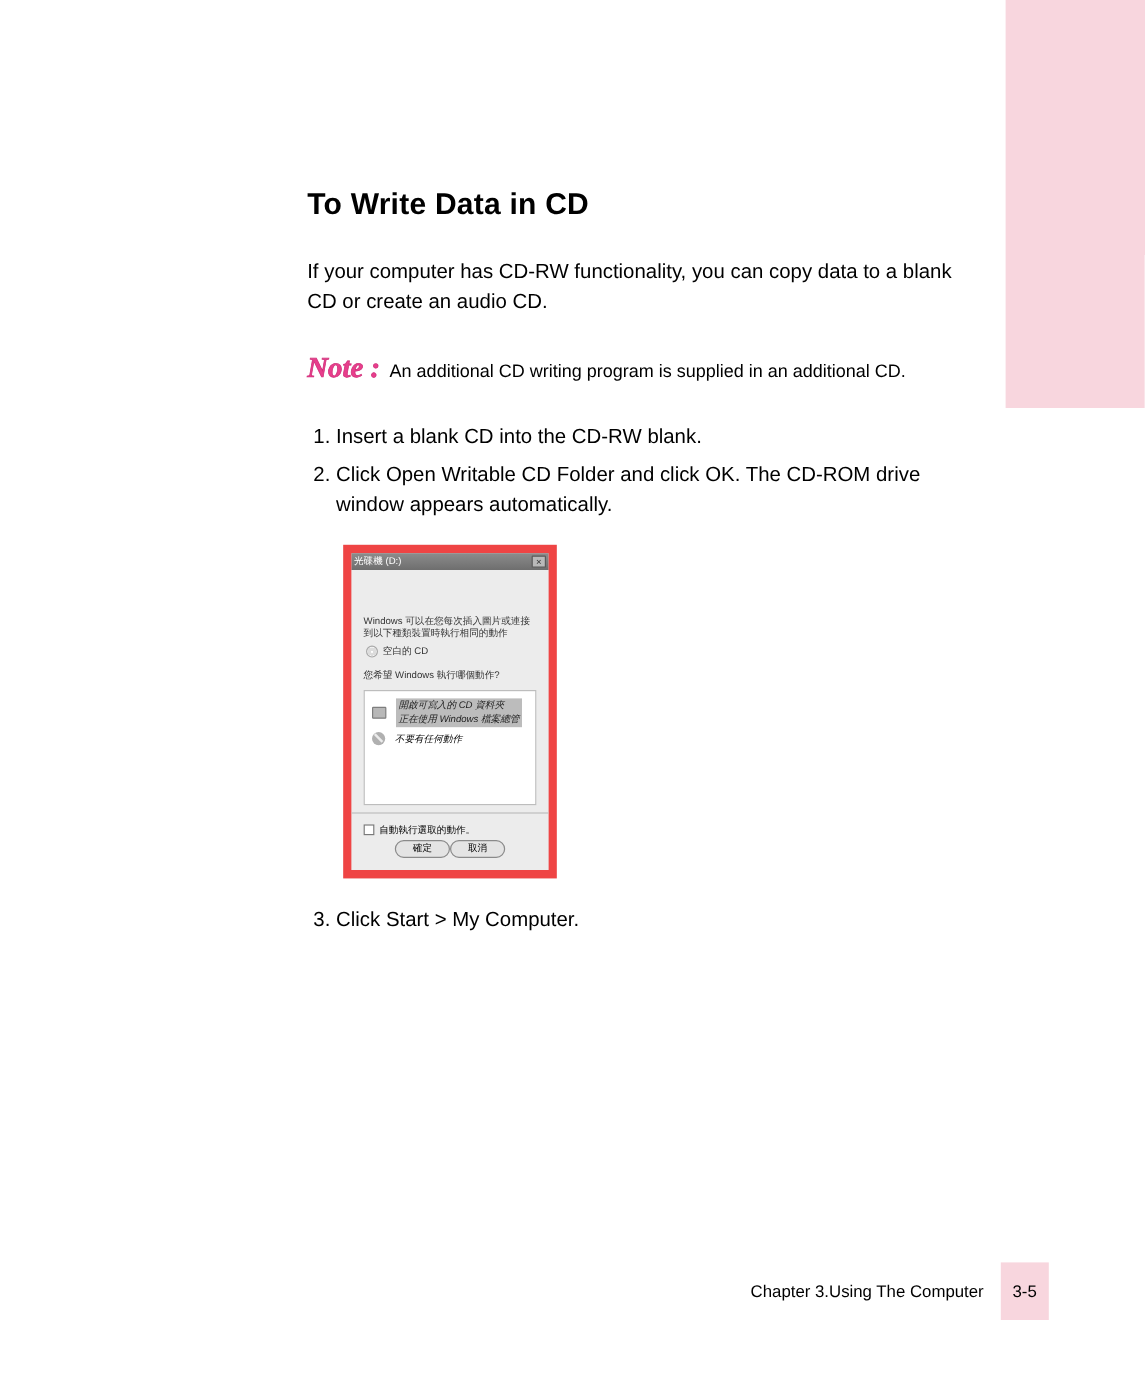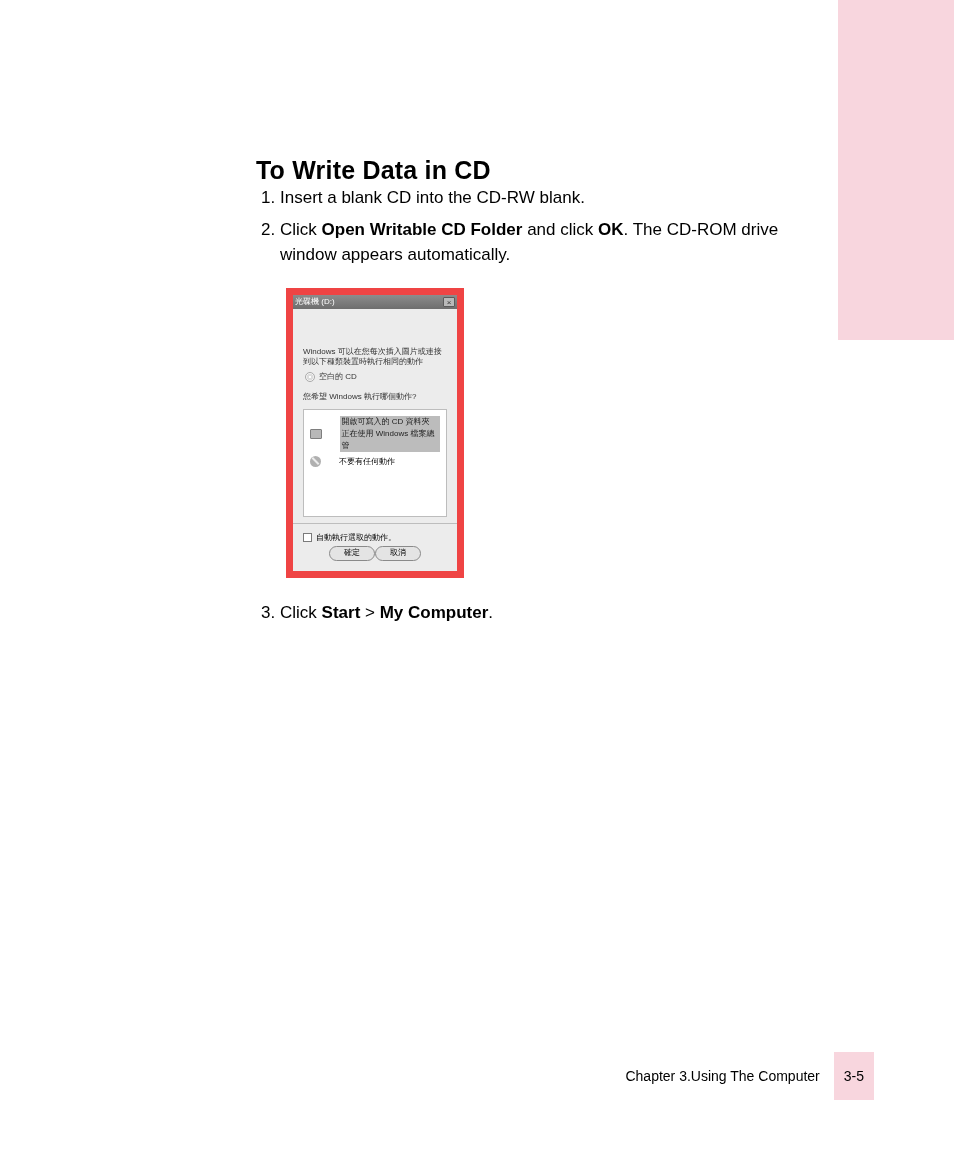--- a/index.html
+++ b/index.html
@@ -1,46 +1,46 @@
 <!DOCTYPE html>
 <html><head>
 <meta charset="utf-8">
 <style>
   * { box-sizing: border-box; margin: 0; padding: 0; }
   html, body { width: 954px; height: 1158px; background: #fff; font-family: "Segoe UI", Arial, sans-serif; color: #000; }
   .page { position: relative; width: 954px; height: 1158px; }
   .tab-pink { position: absolute; top: 0; right: 0; width: 116px; height: 340px; background: #f8d6de; }
   .content { position: absolute; left: 256px; top: 156px; width: 560px; }
-  .title { font-size: 25px; font-weight: 700; letter-spacing: 0.2px; }
+  .title { font-size: 25px; font-weight: 700; letter-spacing: 0.2px; margin-bottom: 30px; }
   .intro { font-size: 17px; line-height: 1.45; margin-bottom: 30px; }
   .note-row { display: flex; align-items: baseline; gap: 8px; margin-bottom: 30px; }
   .note-label {
     font-family: "Brush Script MT", "Segoe Script", cursive;
     font-size: 24px; font-style: italic; font-weight: 700;
     color: #e83e8c;
     -webkit-text-stroke: 0.6px #cf2d78;
     text-shadow: 0 0 0.5px #fff;
   }
   .note-text { font-size: 15px; }
   ol.steps { list-style: decimal; padding-left: 24px; font-size: 17px; }
   ol.steps > li { margin-bottom: 6px; line-height: 1.5; }
-  .bold { font-weight: 700; }
+  .bold { font-weight: 400; }
   
   .dialog { margin: 20px 0 22px 6px; width: 178px; border: 7px solid #ef4444; background:#ececec; font-size: 8px; }
   .dialog-title { display:flex; align-items:center; justify-content:space-between;
     background: linear-gradient(#8c8c8c,#6e6e6e); color:#fff; padding:1px 2px; font-size:8px; }
   .dialog-close { width:12px; height:10px; line-height:10px; text-align:center; background:#b9b9b9; color:#333; border:1px solid #5a5a5a; border-radius:1px; }
   .dialog-body { background:#ececec; padding:6px 10px 6px 10px; }
   .d-line { color:#333; line-height:1.25;margin-top:32px; }
   .d-sub { display:flex; align-items:center; gap:4px; margin:4px 0 8px 2px; color:#333;text-align:right; }
   .cd-icon { display:inline-block; width:10px; height:10px; border-radius:50%; border:1px solid #a9a9a9;
     background: radial-gradient(circle, #fff 15%, #dcdcdc 16% 60%, #f4f4f4 61% 100%); }
   .d-q { color:#333; margin-bottom:6px; }
   .action-list { background:#fff; border:1px solid #bdbdbd; padding:4px 4px 46px 4px; }
-  .act { display:flex; align-items:center; gap:18px; padding:2px 2px; }
+  .act { display:flex; align-items:center; gap:8px; padding:2px 2px;font-style:italic; }
   .act.sel .act-txt { background:#bcbcbc; color:#222; padding:0 2px; }
   .folder-icon { display:inline-flex; align-items:center; justify-content:center; width:12px; height:10px; background:#b8b8b8; border:1px solid #7e7e7e; border-radius:1px; }
   .no-icon { display:inline-block; width:11px; height:11px; border-radius:50%; background:#b0b0b0; position:relative; }
   .no-icon::after { content:""; position:absolute; left:1px; right:1px; top:4px; height:2px; background:#ececec; transform:rotate(45deg); }
   .hr { border:none; border-top:1px solid #bdbdbd; margin:6px -10px; }
   .chk-row { display:flex; align-items:center; gap:4px; padding:2px 0; }
   .chk { width:9px; height:9px; border:1px solid #7a7a7a; background:#fff; }
   .dlg-btns { display:flex; justify-content:center; gap:0; padding:0 0 4px; }
   .dlg-btn { width:46px; text-align:center; background:#e4e4e4; border:1px solid #8a8a8a; border-radius:8px; font-size:8px; padding:0 0 1px; }
   
@@ -49,21 +49,26 @@
 </style>
 </head>
 <body>
 
 <div class="page">
   <div class="tab-pink"></div>
 
   <div class="content">
     <h1 class="title">To Write Data in CD</h1>
 
+    <p class="intro">If your computer has CD-RW functionality, you can copy data to a blank CD or create an audio CD.</p>
 
+    <div class="note-row">
+      <span class="note-label">Note :</span>
+      <span class="note-text">An additional CD writing program is supplied in an additional CD.</span>
+    </div>
 
     <ol class="steps">
       <li>Insert a blank CD into the CD-RW blank.</li>
       <li>
         <span>Click </span><span class="bold">Open Writable CD Folder</span><span> and click </span><span class="bold">OK</span><span>. The CD-ROM drive window appears automatically.</span>
 
         
         <div class="dialog">
           <div class="dialog-title">
             <span>光碟機 (D:)</span>

